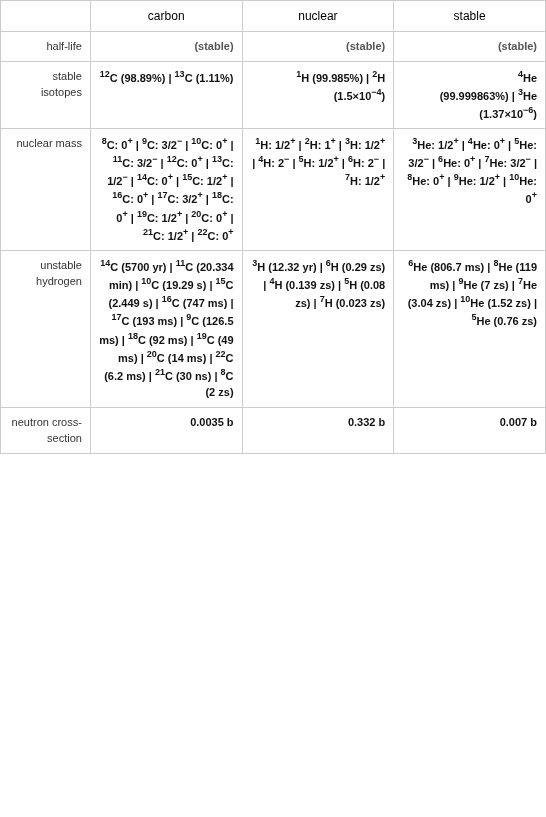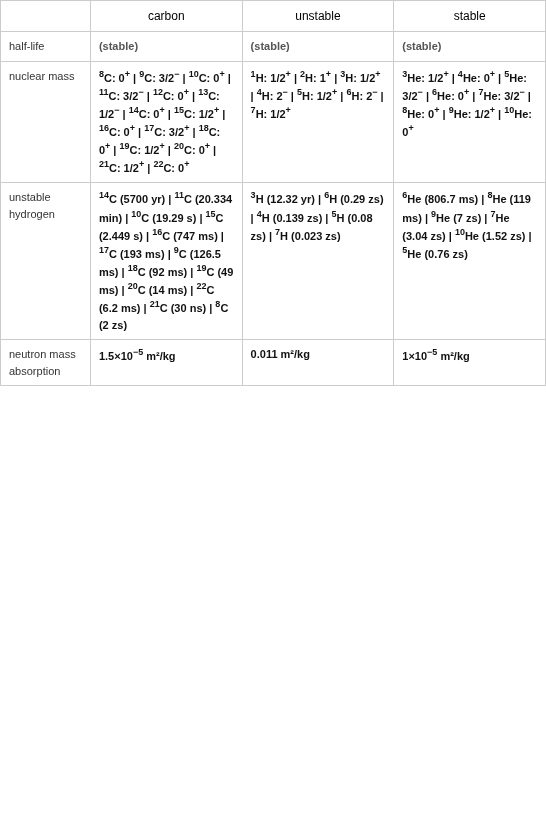--- a/index.html
+++ b/index.html
@@ -12,20 +12,21 @@
     }
     table {
       width: 546px;
       border-collapse: collapse;
     }
     th, td {
       border: 1px solid #ccc;
       padding: 6px 8px;
       vertical-align: top;
       line-height: 1.5;
+      text-align: right;
     }
     th {
       text-align: center;
       font-weight: normal;
       background: #fff;
     }
     td:first-child {
       font-size: 11px;
       color: #333;
       width: 90px;
@@ -42,33 +43,45 @@
     }
   </style>
 </head>
 <body>
 
 <table>
   <thead>
     <tr>
       <th></th>
       <th>carbon</th>
-      <th>unstable</th>
+      <th>nuclear</th>
       <th>stable</th>
     </tr>
   </thead>
   <tbody>
 
     <tr>
       <td>half-life</td>
       <td class="data-cell"><span style="color:#555;">(stable)</span></td>
       <td class="data-cell"><span style="color:#555;">(stable)</span></td>
       <td class="data-cell"><span style="color:#555;">(stable)</span></td>
     </tr>
 
+    <tr>
+      <td>stable isotopes</td>
+      <td class="data-cell">
+        <sup>12</sup>C (98.89%) | <sup>13</sup>C (1.11%)
+      </td>
+      <td class="data-cell">
+        <sup>1</sup>H (99.985%) | <sup>2</sup>H (1.5×10<sup>−4</sup>)
+      </td>
+      <td class="data-cell">
+        <sup>4</sup>He<br>(99.999863%) | <sup>3</sup>He (1.37×10<sup>−6</sup>)
+      </td>
+    </tr>
 
     <tr>
       <td>nuclear mass</td>
       <td class="data-cell">
         <sup>8</sup>C: 0<sup>+</sup> | <sup>9</sup>C: 3/2<sup>−</sup> | <sup>10</sup>C: 0<sup>+</sup> | <sup>11</sup>C: 3/2<sup>−</sup> | <sup>12</sup>C: 0<sup>+</sup> | <sup>13</sup>C: 1/2<sup>−</sup> | <sup>14</sup>C: 0<sup>+</sup> | <sup>15</sup>C: 1/2<sup>+</sup> | <sup>16</sup>C: 0<sup>+</sup> | <sup>17</sup>C: 3/2<sup>+</sup> | <sup>18</sup>C: 0<sup>+</sup> | <sup>19</sup>C: 1/2<sup>+</sup> | <sup>20</sup>C: 0<sup>+</sup> | <sup>21</sup>C: 1/2<sup>+</sup> | <sup>22</sup>C: 0<sup>+</sup>
       </td>
       <td class="data-cell">
         <sup>1</sup>H: 1/2<sup>+</sup> | <sup>2</sup>H: 1<sup>+</sup> | <sup>3</sup>H: 1/2<sup>+</sup> | <sup>4</sup>H: 2<sup>−</sup> | <sup>5</sup>H: 1/2<sup>+</sup> | <sup>6</sup>H: 2<sup>−</sup> | <sup>7</sup>H: 1/2<sup>+</sup>
       </td>
       <td class="data-cell">
@@ -82,21 +95,21 @@
         <sup>14</sup>C (5700 yr) | <sup>11</sup>C (20.334 min) | <sup>10</sup>C (19.29 s) | <sup>15</sup>C (2.449 s) | <sup>16</sup>C (747 ms) | <sup>17</sup>C (193 ms) | <sup>9</sup>C (126.5 ms) | <sup>18</sup>C (92 ms) | <sup>19</sup>C (49 ms) | <sup>20</sup>C (14 ms) | <sup>22</sup>C (6.2 ms) | <sup>21</sup>C (30 ns) | <sup>8</sup>C (2 zs)
       </td>
       <td class="data-cell">
         <sup>3</sup>H (12.32 yr) | <sup>6</sup>H (0.29 zs) | <sup>4</sup>H (0.139 zs) | <sup>5</sup>H (0.08 zs) | <sup>7</sup>H (0.023 zs)
       </td>
       <td class="data-cell">
         <sup>6</sup>He (806.7 ms) | <sup>8</sup>He (119 ms) | <sup>9</sup>He (7 zs) | <sup>7</sup>He (3.04 zs) | <sup>10</sup>He (1.52 zs) | <sup>5</sup>He (0.76 zs)
       </td>
     </tr>
 
+    <tr>
+      <td>neutron cross-section</td>
+      <td class="data-cell">0.0035 b</td>
+      <td class="data-cell">0.332 b</td>
+      <td class="data-cell">0.007 b</td>
+    </tr>
 
-    <tr>
-      <td>neutron mass absorption</td>
-      <td class="data-cell">1.5×10<sup>−5</sup> m²/kg</td>
-      <td class="data-cell">0.011 m²/kg</td>
-      <td class="data-cell">1×10<sup>−5</sup> m²/kg</td>
-    </tr>
   </tbody>
 </table>
 
 </body></html>

